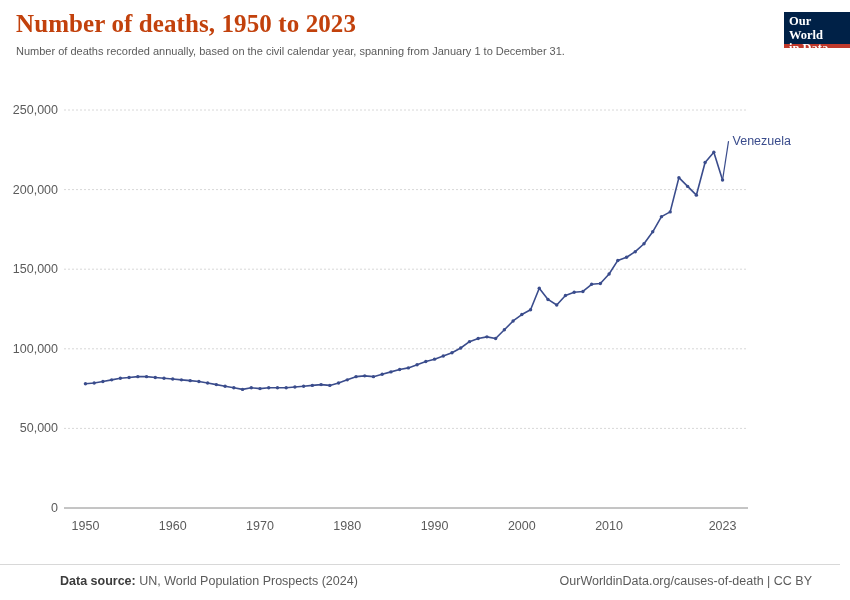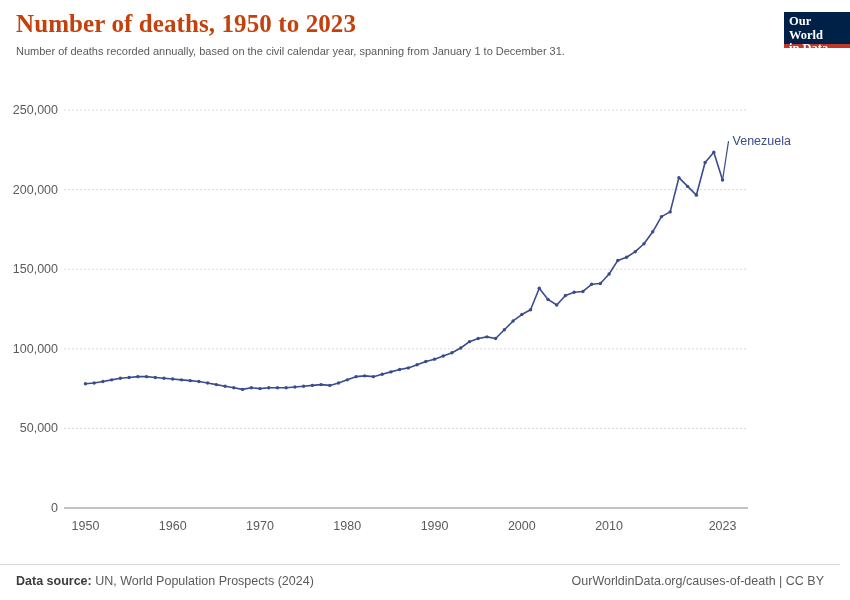--- a/index.html
+++ b/index.html
@@ -68,31 +68,32 @@
   
   #footer {
     position: absolute;
     left: 0;
     bottom: 0;
     width: 840px;
     height: 36px;
     border-top: 1px solid #d8d8d8;
     font-size: 12.5px;
     color: #5b5b5b;
+    padding-left: 44px;
   }
   #footer-inner {
     position: relative;
     padding: 9px 16px 0 16px;
     height: 100%;
   }
   #source-label { font-weight: 700; color: #3c3c3c; }
   #source-text { color: #5b5b5b; }
   #footer-right {
     position: absolute;
-    right: 16px;
+    right: 28px;
     top: 9px;
     color: #5b5b5b;
   }
   .axis-label {
     font-size: 12.5px;
     fill: #5b5b5b;
     font-family: "Liberation Sans", sans-serif;
   }
   .series-label {
     font-size: 12.5px;

